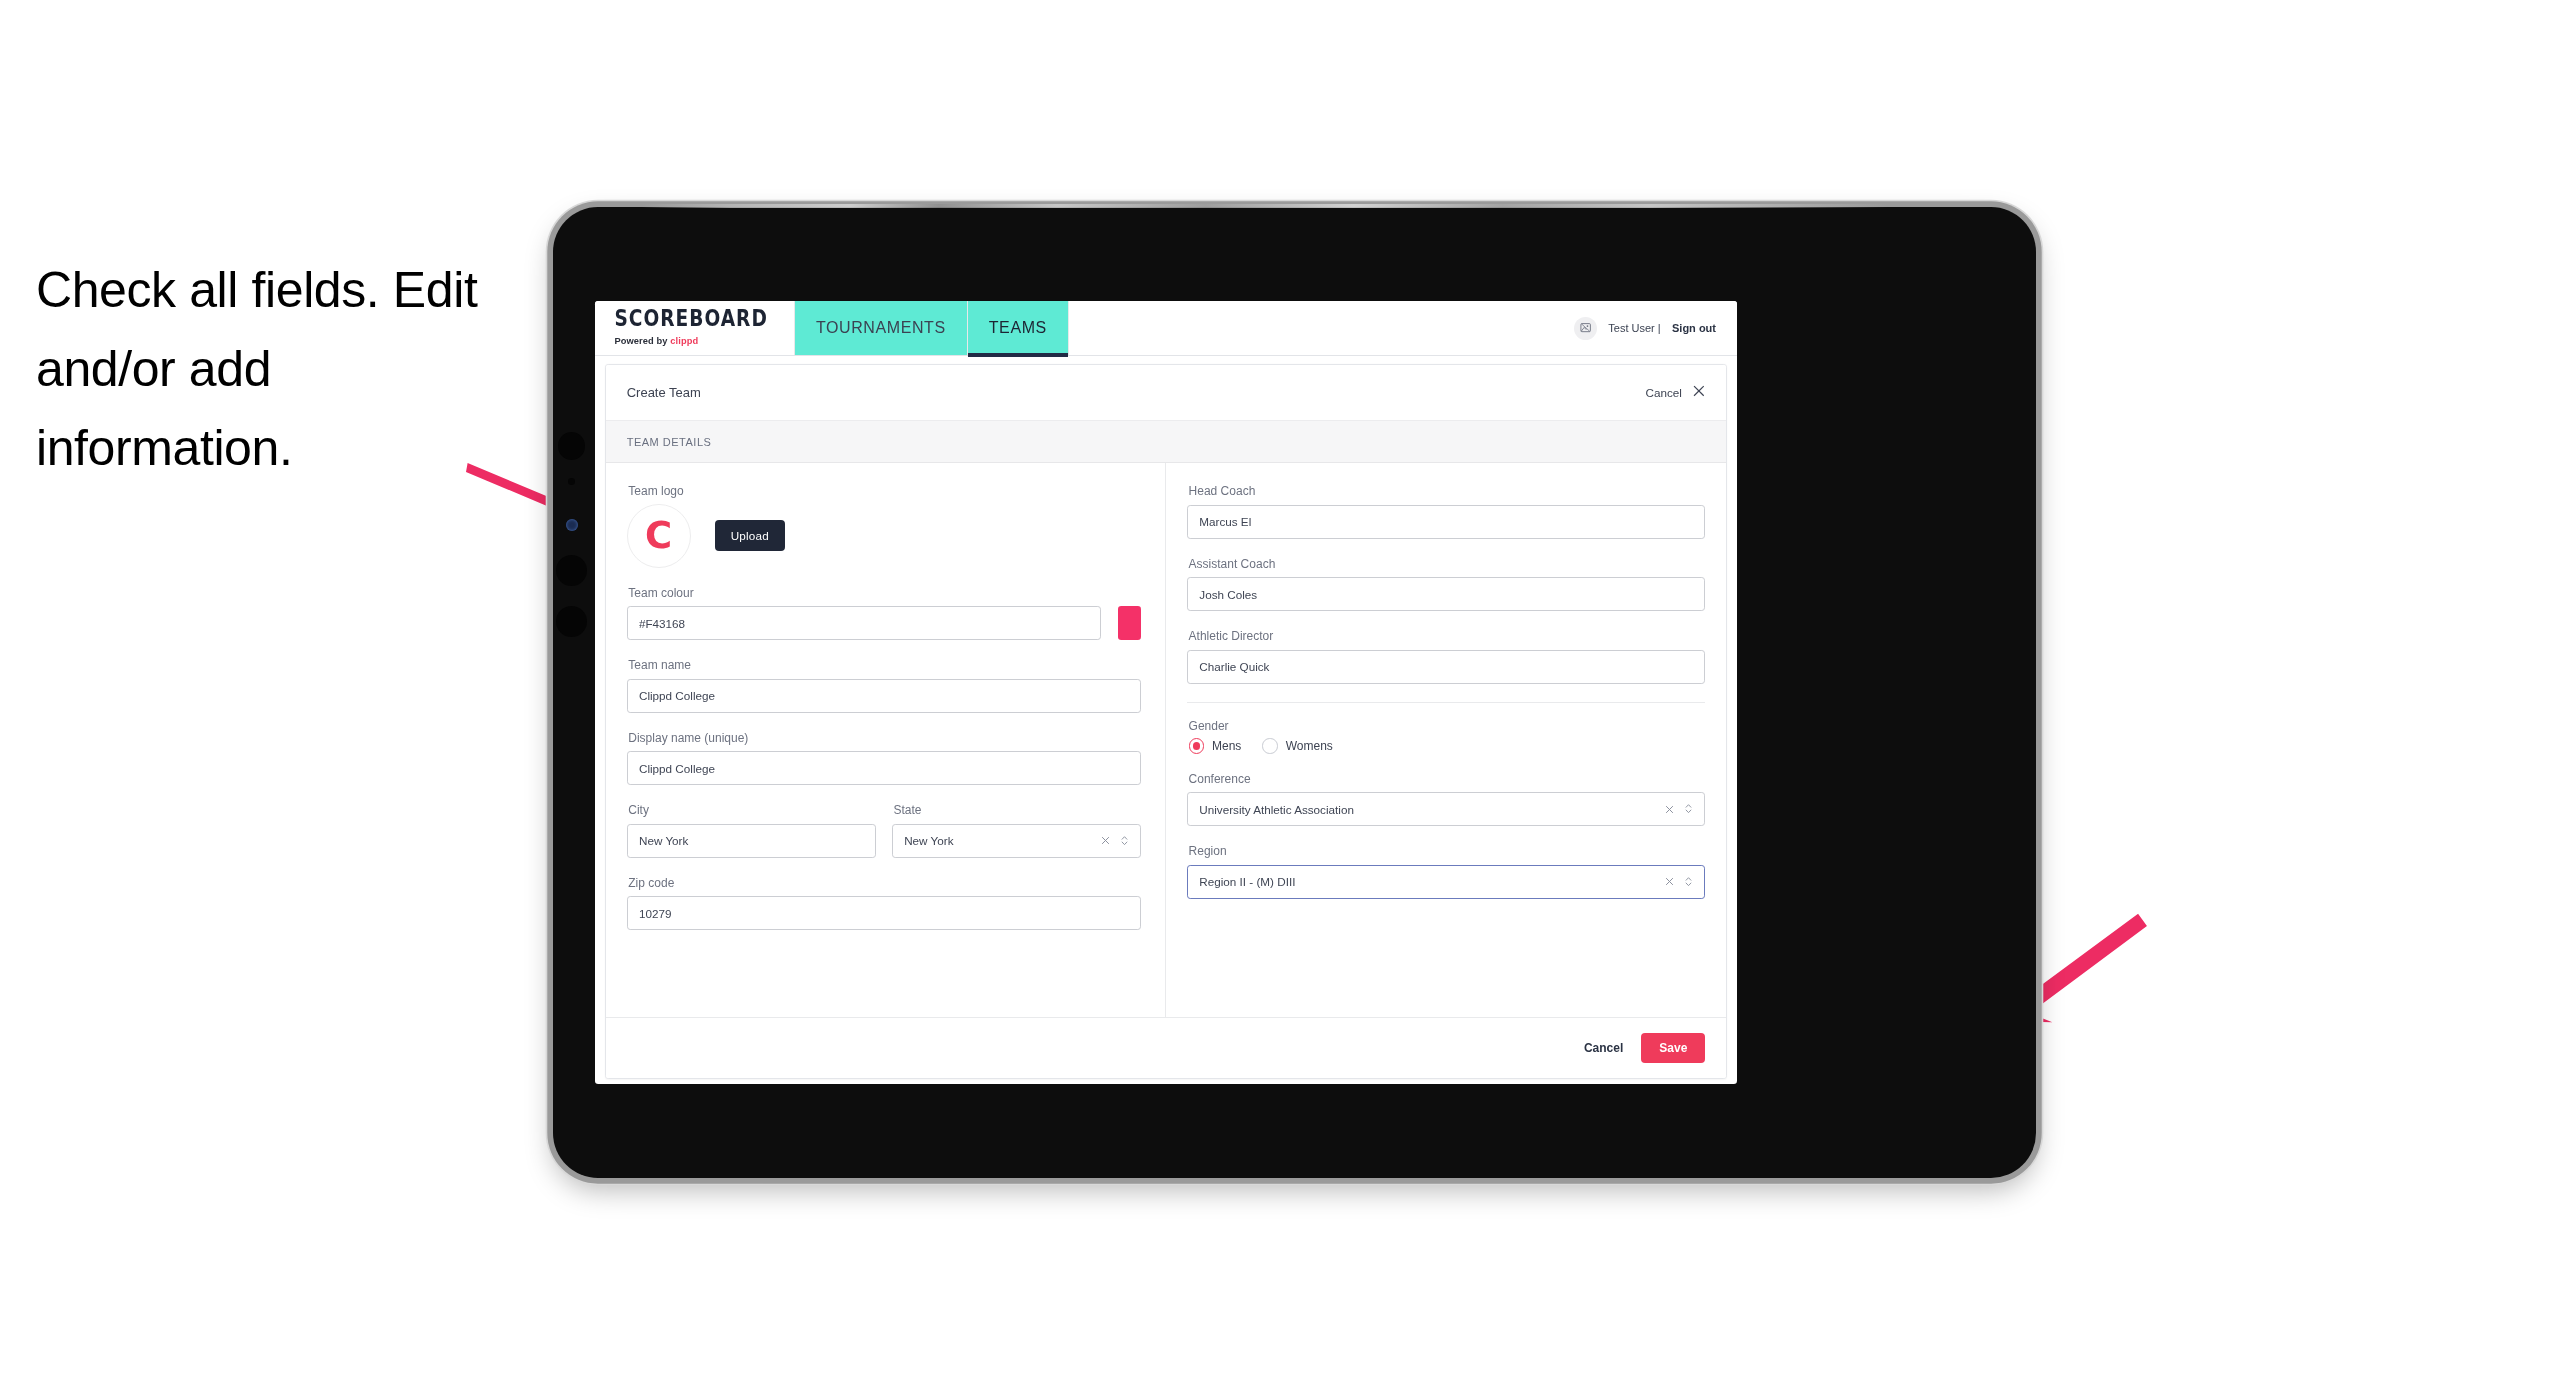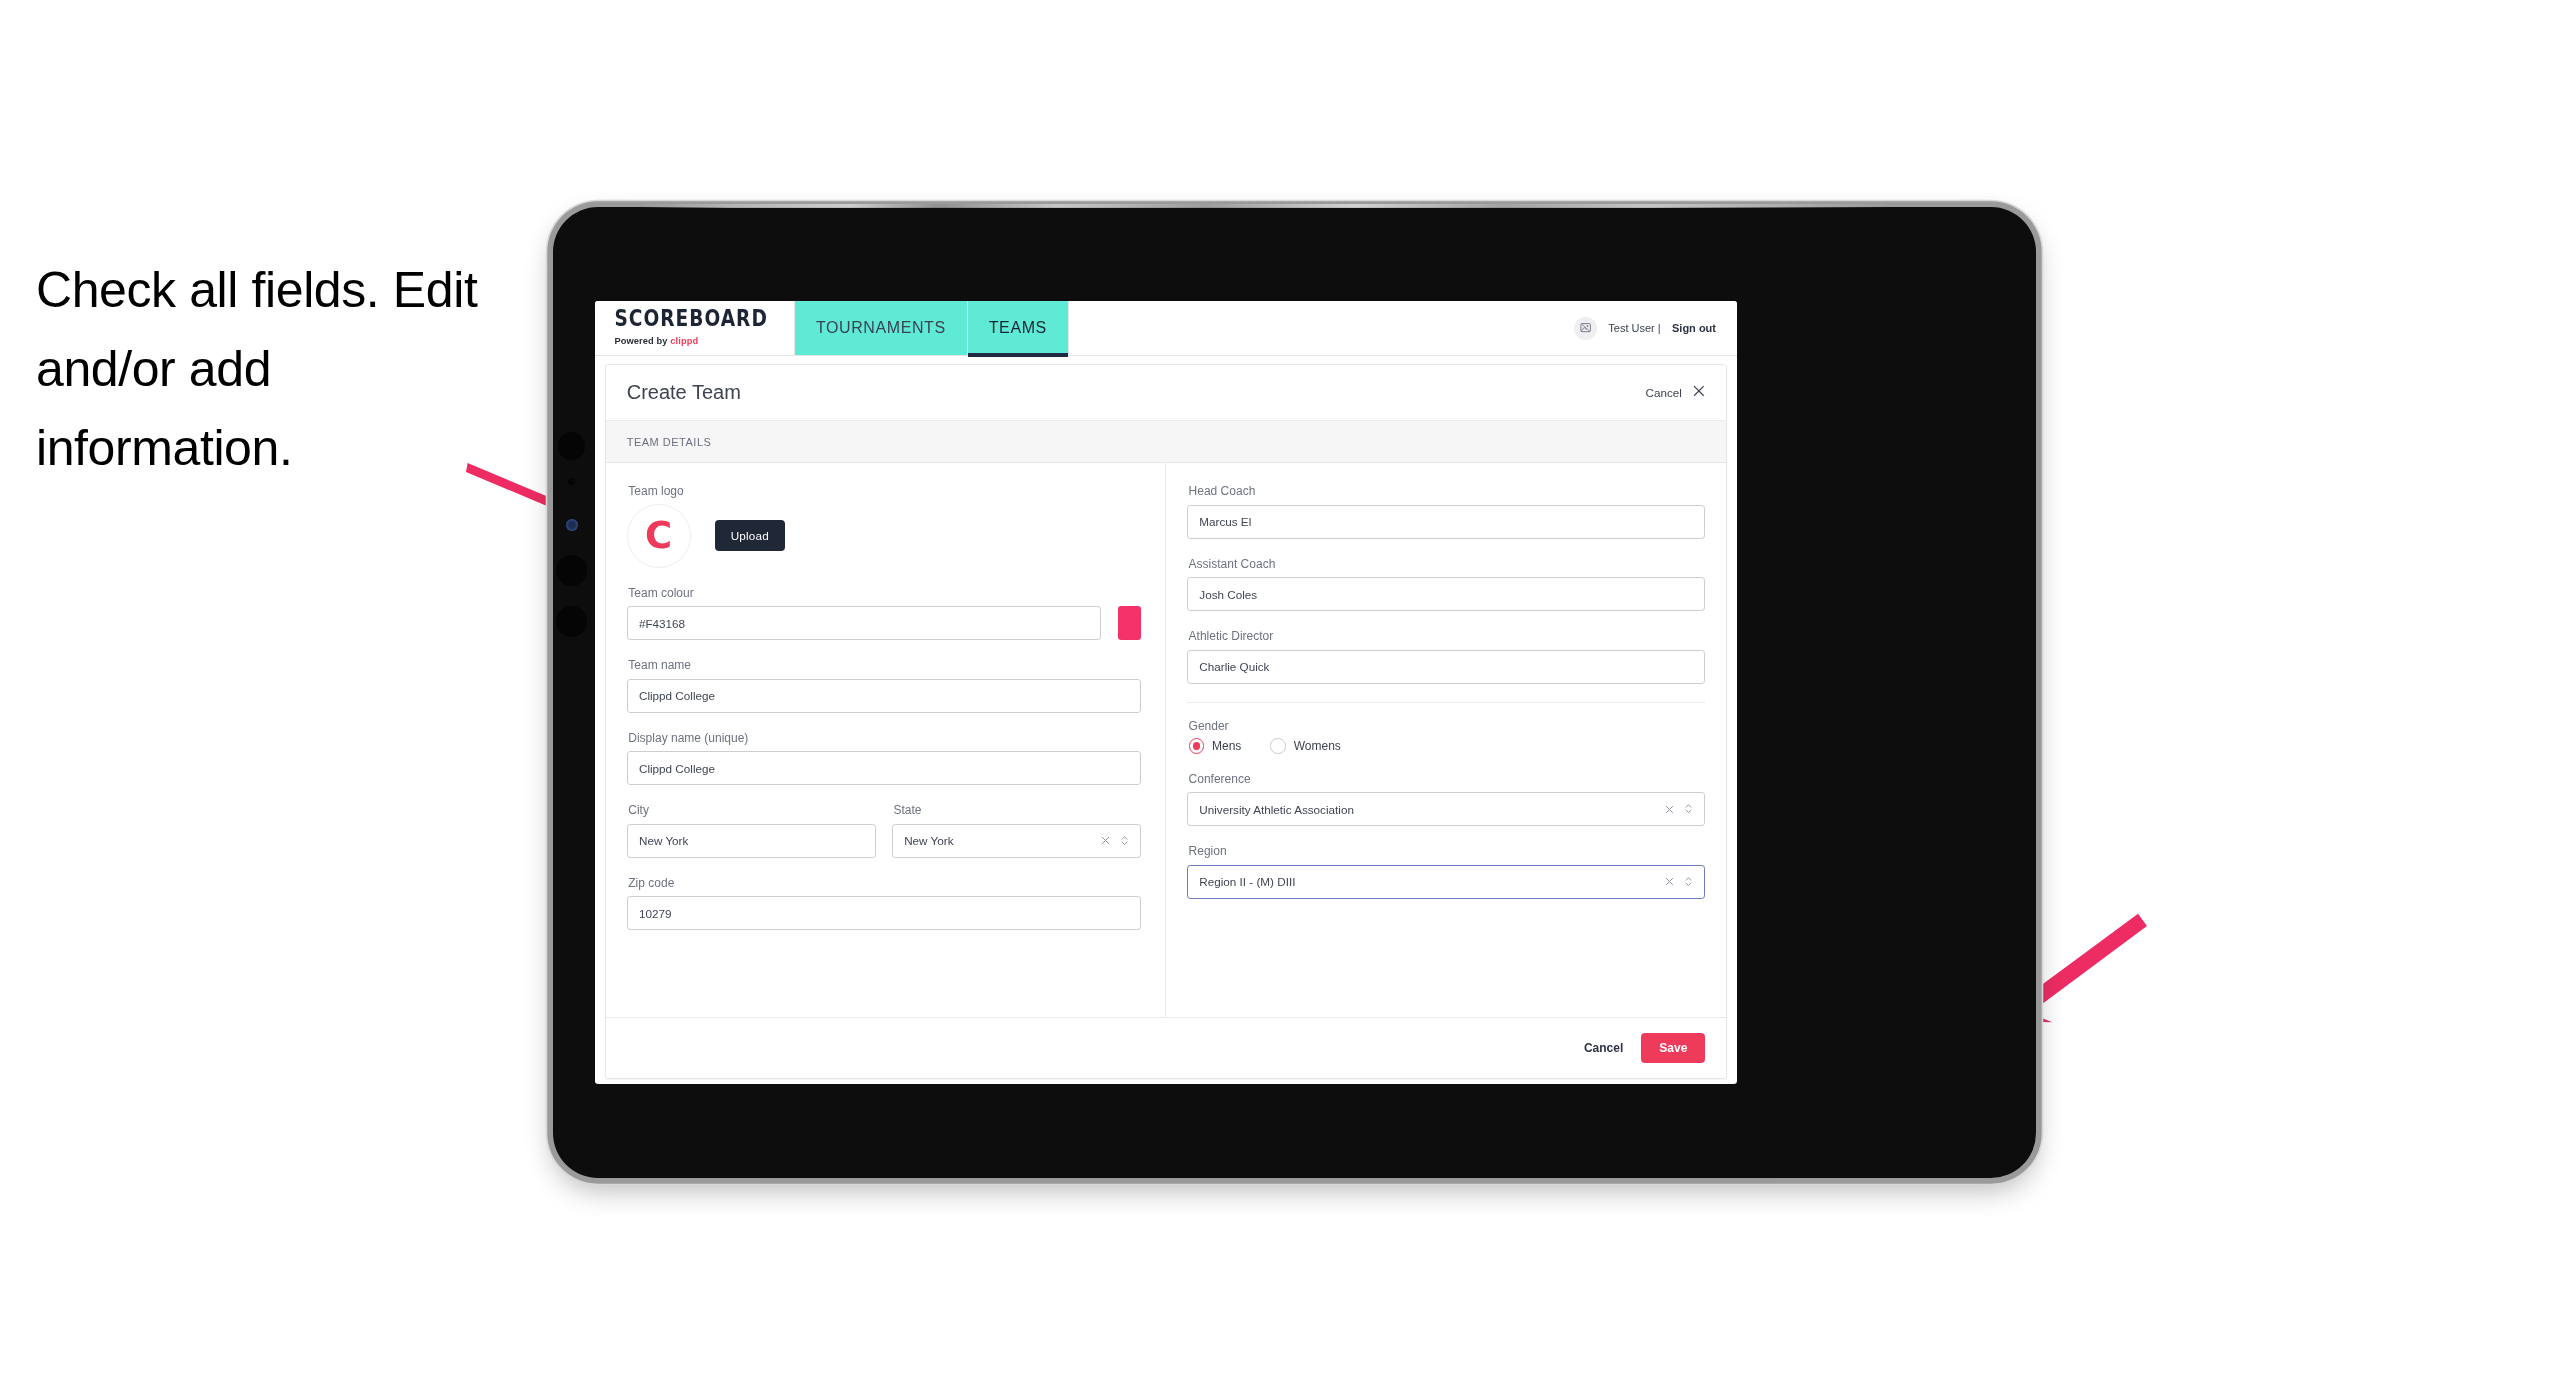--- a/index.html
+++ b/index.html
@@ -53,21 +53,21 @@
   #avatar{width:23px;height:23px;border-radius:50%;background:#efeff1;display:flex;
           align-items:center;justify-content:center;}
   #navuser-text{font-size:11px;color:#3b4252;}
   #signout{font-size:11px;color:#2b3344;font-weight:700;}
 
   
   #card{margin:8px 9.7px 0 9.7px;border:0.8px solid #e4e6ea;border-radius:3.2px;background:#fff;
         height:713px;display:flex;flex-direction:column;overflow:hidden;
         box-shadow:0 0.8px 1.6px rgba(0,0,0,.04);}
   #cardhead{height:55px;display:flex;align-items:center;padding:0 21px;background:#fff;}
-  #cardtitle{font-size:20px;color:#3d4352;}
+  #cardtitle{font-size:13px;color:#3d4352;}
   #cardhead-right{margin-left:auto;display:flex;align-items:center;gap:9.7px;}
   #cancel-x-label{font-size:11.7px;color:#3d4352;}
   #section-bar{height:41px;background:#f6f6f7;border-top:0.8px solid #ececee;border-bottom:0.8px solid #e7e7e9;
                display:flex;align-items:center;padding:0 21px;}
   #section-title{font-size:11px;letter-spacing:0.5px;color:#6a7080;}
 
   #cols{flex:1;display:flex;min-height:0;}
   #colL{width:50%;padding:21px 24px 0 21px;box-sizing:border-box;border-right:0.8px solid #e9eaec;}
   #colR{width:50%;padding:21px 21px 0 21px;box-sizing:border-box;}
 
@@ -90,21 +90,21 @@
   #upload-btn{background:#202737;color:#fff;border-radius:4px;font-size:11.7px;
               padding:9px 16px;letter-spacing:0.2px;}
 
   
   #colourrow{display:flex;align-items:stretch;gap:17px;}
   #colourrow .inp{flex:1;}
   #swatch{width:23px;border-radius:3.2px;}
 
   
   #hdivider{border-top:0.8px solid #e9eaec;margin:4.9px 0 16px 0;}
-  #genderrow{display:flex;align-items:flex-start;gap:29px;margin:0 0 18px 1.6px;}
+  #genderrow{display:flex;align-items:flex-start;gap:21px;margin:0 0 18px 1.6px;}
   .radio{display:flex;align-items:center;gap:8px;font-size:12px;color:#3d4352;}
   .rdot{width:15.4px;height:15.4px;border-radius:50%;border:1.6px solid #c9ccd3;box-sizing:border-box;
         display:flex;align-items:center;justify-content:center;}
   .rdot.on{border-color:#ef3b5b;}
   .rdot.on i{width:7.3px;height:7.3px;border-radius:50%;background:#ef3b5b;display:block;}
 
   
   #footer{height:60px;border-top:0.8px solid #e9eaec;display:flex;align-items:center;
           justify-content:flex-end;gap:18px;padding-right:21px;background:#fff;}
   #cancel-btn{font-size:12px;font-weight:700;color:#2b3344;}

